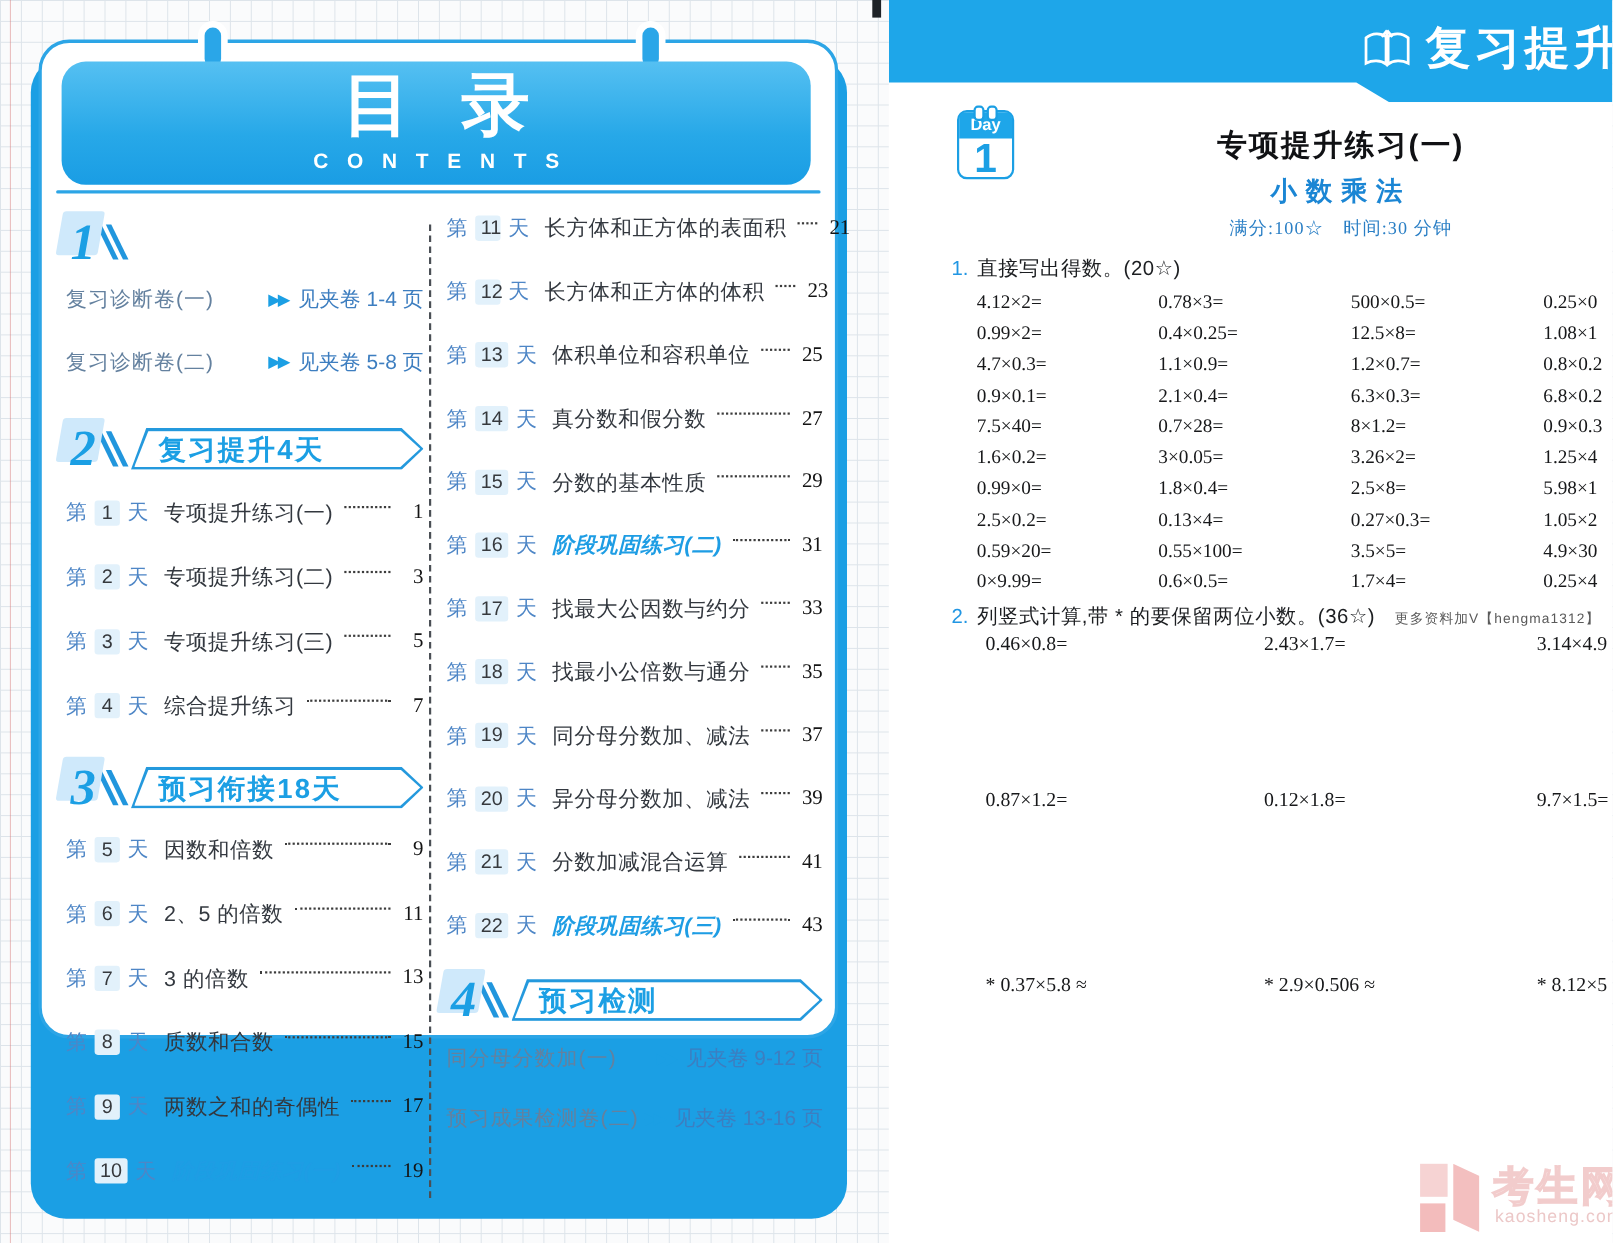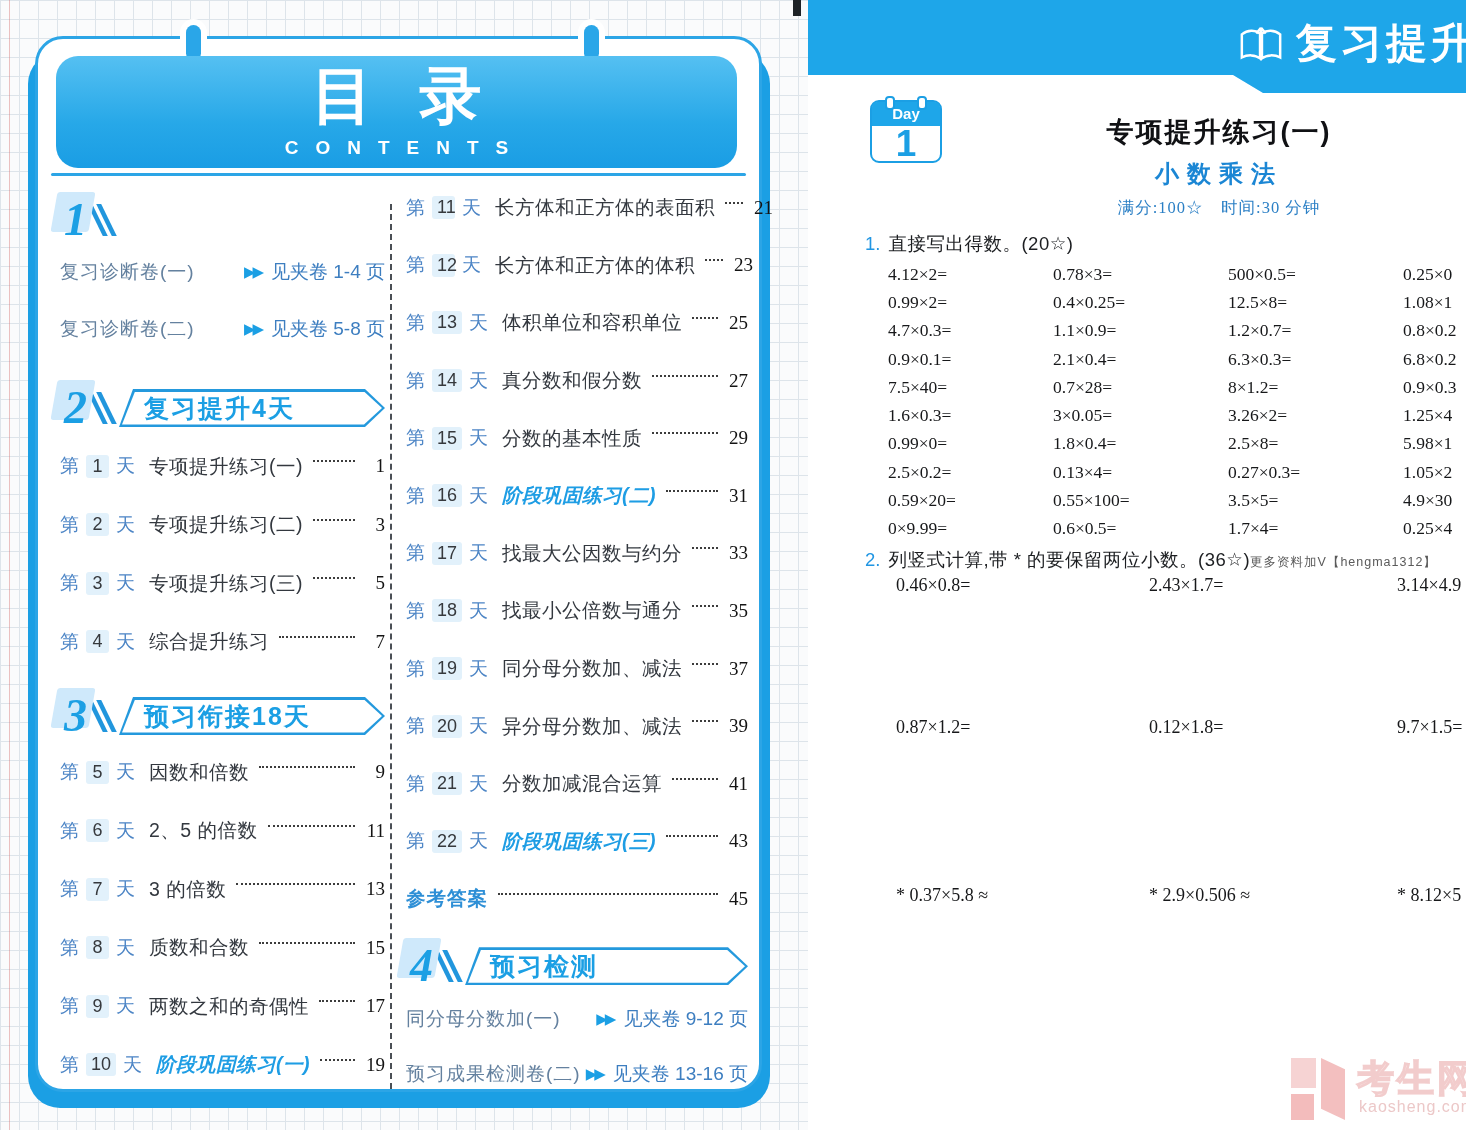--- a/index.html
+++ b/index.html
@@ -10,21 +10,21 @@
     background-image:
       linear-gradient(#dde4ea 1px, transparent 1px),
       linear-gradient(90deg,#dde4ea 1px, transparent 1px);
     background-size:19px 19px;
   }
   .redline{position:absolute;top:0;bottom:0;width:1px;background:rgba(215,120,120,.45);}
   .tick{position:absolute;left:793px;top:0;width:8px;height:16px;background:#1f2327;}
 
   
   .card-band{position:absolute;left:28px;top:52px;width:742px;height:1056px;background:#1b9fe4;border-radius:32px;}
-  .card{position:absolute;left:35px;top:36px;width:727px;height:1056px;background:#ffffff;
+  .card{position:absolute;left:35px;top:36px;width:727px;height:908px;background:#ffffff;
         border:3px solid #2ca5e6;border-radius:28px;box-sizing:border-box;}
   .clip{position:absolute;top:-14px;width:15px;height:36px;background:#2aa6e8;border-radius:8px;
         box-shadow:0 0 0 6px #ffffff;}
   .clip.c1{left:148px;} .clip.c2{left:546px;}
 
   .toc-header{position:absolute;left:18px;top:17px;right:22px;height:112px;border-radius:22px;
       background:linear-gradient(180deg,#55c0f2 0%,#27a8e8 60%,#1a9de4 100%);
       display:flex;flex-direction:column;align-items:center;justify-content:center;}
   .toc-title{color:#fff;font-size:62px;font-weight:700;letter-spacing:46px;text-indent:46px;line-height:1;}
   .toc-sub{color:#fff;font-size:19px;font-weight:600;letter-spacing:17px;text-indent:17px;margin-top:10px;text-align:center;}
@@ -76,41 +76,41 @@
   .answers-row{height:57px;display:flex;align-items:center;}
 
   
   .rpage{position:absolute;left:808px;top:0;width:658px;height:1130px;background:#ffffff;overflow:hidden;}
   .banner{position:absolute;left:0;top:0;right:0;height:93px;background:#1ea6e9;
       clip-path:polygon(0 0,100% 0,100% 100%,455px 100%,425px 75px,0 75px);}
   .banner-inner{position:absolute;right:-10px;top:16px;display:flex;align-items:center;gap:12px;}
   .banner-text{color:#fff;font-size:41px;font-weight:700;letter-spacing:4px;white-space:nowrap;}
   .book-icon{display:block;}
 
-  .day-badge{position:absolute;left:62px;top:100px;width:72px;height:63px;background:#fff;
+  .day-badge{position:absolute;left:62px;top:100px;width:52px;height:63px;background:#fff;
       border:2.5px solid #1b9fe4;border-radius:9px;box-sizing:border-box;}
   .day-badge .ring{position:absolute;top:-6px;width:6px;height:10px;border:2px solid #1b9fe4;
       border-radius:4px;background:#fff;}
   .ring.r1{left:13px;} .ring.r2{right:13px;}
   .day-top{background:#1ea6e9;color:#fff;font-size:15px;font-weight:700;text-align:center;
       height:24px;line-height:24px;border-radius:5px 5px 0 0;}
   .day-num{color:#1b9fe4;font-size:37px;font-weight:700;text-align:center;line-height:36px;}
 
   .rp-title{position:absolute;left:82px;right:-82px;top:114px;text-align:center;
       font-size:27px;font-weight:700;color:#101114;letter-spacing:2px;}
   .rp-sub{position:absolute;left:82px;right:-82px;top:158px;text-align:center;
       font-size:24px;font-weight:700;color:#1b86d4;letter-spacing:8px;}
   .rp-meta{position:absolute;left:82px;right:-82px;top:197px;text-align:center;
       font-family:"Liberation Serif","DejaVu Serif",serif;font-size:16.5px;color:#2a7fc5;letter-spacing:1px;}
 
   .q-head{position:absolute;left:57px;right:0;display:flex;align-items:baseline;white-space:nowrap;}
   .q1-head{top:231px;} .q2-head{top:547px;}
   .q-no{color:#2196e3;font-size:18.5px;margin-right:8px;}
   .q-text{color:#1c1e21;font-size:18.5px;letter-spacing:.5px;}
-  .q-note{color:#5a5a5a;font-size:12.5px;letter-spacing:1px;}
+  .q-note{color:#5a5a5a;font-size:12.5px;margin-left:18px;letter-spacing:1px;}
 
   .q1-grid{position:absolute;top:260px;left:0;width:740px;padding-left:80px;box-sizing:border-box;
       display:grid;grid-template-columns:165px 175px 175px 145px;grid-auto-rows:28.3px;}
   .q-cell{font-family:"Liberation Serif","DejaVu Serif",serif;font-size:17.5px;color:#17181a;
       display:flex;align-items:center;white-space:nowrap;}
   .q2-grid{position:absolute;top:575px;left:0;width:820px;padding-left:88px;box-sizing:border-box;
       display:grid;grid-template-columns:253px 248px 230px;grid-template-rows:142px 168px 60px;}
   .q2-grid .q-cell{align-items:flex-start;font-size:18px;}
 
   .ks-mark{position:absolute;left:483px;top:1052px;width:200px;height:70px;}
@@ -399,25 +399,20 @@
         <div class="day-row">
           <span class="d-pre">第</span>
           <span class="d-num">22</span>
           <span class="d-suf">天</span>
           <span class="d-title hl">阶段巩固练习(三)</span>
           <span class="leader"></span>
           <span class="d-page">43</span>
         </div>
       </div>
 
-    <div class="answers-row">
-      <span class="d-title" style="color:#2e8fd6;font-weight:600;">参考答案</span>
-      <span class="leader"></span>
-      <span class="d-page">45</span>
-    </div>
 
     <div class="sec-head m4">
       <span class="sec-num">4</span>
       <span class="sec-slash">
           <i></i>
           <i></i>
         </span>
       <div class="sec-box">
         <div class="b-out"></div>
         <div class="b-in">
@@ -510,21 +505,21 @@
       <span class="q-cell">6.8×0.2</span>
 
       <span class="q-cell">7.5×40=</span>
 
       <span class="q-cell">0.7×28=</span>
 
       <span class="q-cell">8×1.2=</span>
 
       <span class="q-cell">0.9×0.3</span>
 
-      <span class="q-cell">1.6×0.3=</span>
+      <span class="q-cell">1.6×0.2=</span>
 
       <span class="q-cell">3×0.05=</span>
 
       <span class="q-cell">3.26×2=</span>
 
       <span class="q-cell">1.25×4</span>
 
       <span class="q-cell">0.99×0=</span>
 
       <span class="q-cell">1.8×0.4=</span>

